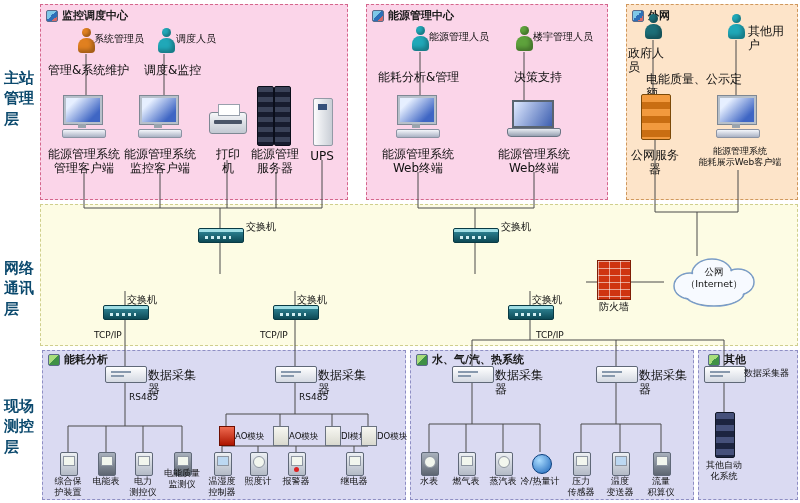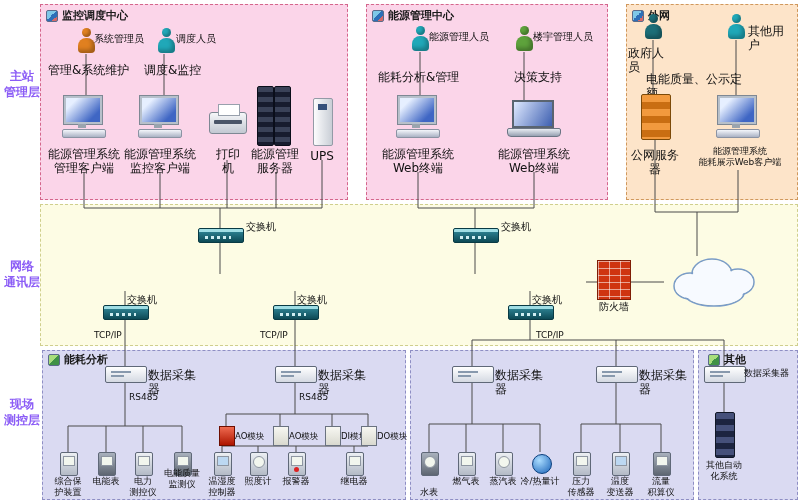--- a/index.html
+++ b/index.html
@@ -2,21 +2,21 @@
 <html><head>
 <meta charset="utf-8">
 <style>
   html,body{margin:0;padding:0;background:#fff}
   .stage{position:relative;width:800px;height:503px;background:#ffffff;font-family:"DejaVu Sans",sans-serif;overflow:hidden}
   .zone{position:absolute;border:1px dashed}
   .zone.pink{background:#fbd5e9;border-color:#d4668c}
   .zone.peach{background:#fde4c9;border-color:#d0985c}
   .zone.band{background:#fdfce4;border-color:#cfcf8e}
   .zone.field{background:#dadaf2;border-color:#8e8ec4}
-  .layer-label{position:absolute;width:36px;text-align:center;font-size:12px;font-weight:bold;color:#8b5cf6;white-space:pre-line;line-height:1.35}
+  .layer-label{position:absolute;width:36px;font-size:15px;font-weight:bold;color:#0c4a6e;white-space:pre-line;line-height:1.35}
   .zone-title{position:absolute;display:flex;align-items:center;gap:4px;font-size:11px;font-weight:bold;color:#1a1a1a}
   .ticon{width:10px;height:10px;border:1px solid #5a6a8a;border-radius:2px;background:linear-gradient(135deg,#7ec8e8 0 45%,#2d6fb8 45% 75%,#d46a6a 75%);flex:none}
   .ticon.g{background:linear-gradient(135deg,#a8dd7c 0 50%,#3f9146 50%)}
   .lbl{position:absolute;font-size:10px;color:#101010;white-space:pre-line;line-height:1.2}
   .c{text-align:center}.s9{font-size:9px}.s85{font-size:8.5px}.s95{font-size:12px}
   .wires{position:absolute;left:0;top:0;width:800px;height:503px}
   .person{position:absolute;width:17px;height:26px}
   .person::before{content:"";position:absolute;left:4px;top:0;width:9px;height:9px;border-radius:50%;background:var(--c);box-shadow:inset -2px -2px 3px rgba(0,0,0,.28)}
   .person::after{content:"";position:absolute;left:0;top:10px;width:17px;height:15px;border-radius:8px 8px 4px 4px;background:var(--c);box-shadow:inset -3px -3px 4px rgba(0,0,0,.28)}
   .pc{position:absolute;width:34px;height:24px;border:2px solid #b7c0cb;outline:1px solid #7e8894;background:linear-gradient(135deg,#e6efff 20%,#3f66c4 80%)}
@@ -152,20 +152,24 @@
       <span>能源管理中心</span>
     </div>
   <div class="zone-title" style="left:632px;top:8px">
       <span class="ticon"></span>
       <span>外网</span>
     </div>
   <div class="zone-title" style="left:48px;top:352px">
       <span class="ticon g"></span>
       <span>能耗分析</span>
     </div>
+  <div class="zone-title" style="left:416px;top:352px">
+      <span class="ticon g"></span>
+      <span>水、气/汽、热系统</span>
+    </div>
   <div class="zone-title" style="left:708px;top:352px">
       <span class="ticon g"></span>
       <span>其他</span>
     </div>
 
   <div class="person" style="left:78px;top:28px;--c:#e08020"></div>
   <div class="lbl" style="left:94px;top:33px;width:60px">系统管理员</div>
   <div class="person" style="left:158px;top:28px;--c:#20a8b8"></div>
   <div class="lbl" style="left:176px;top:33px;width:54px">调度人员</div>
   <div class="lbl s95" style="left:48px;top:63px;width:84px">管理&amp;系统维护</div>
@@ -232,20 +236,22 @@
         <ellipse cx="74" cy="30" rx="16" ry="13"></ellipse>
           <ellipse cx="50" cy="41" rx="30" ry="13"></ellipse>
       </g>
       <g fill="#f7faff" stroke="none">
         <ellipse cx="26" cy="34" rx="15" ry="12"></ellipse>
           <ellipse cx="48" cy="22" rx="19" ry="14"></ellipse>
         <ellipse cx="74" cy="30" rx="15" ry="12"></ellipse>
           <ellipse cx="50" cy="41" rx="29" ry="12"></ellipse>
       </g>
     </svg>
+    <div class="cloud-label">公网
+（Internet）</div>
   </div>
 
   <div class="collector" style="left:105px;top:366px"></div>
   <div class="lbl s95" style="left:148px;top:368px;width:52px">数据采集器</div>
   <div class="collector" style="left:275px;top:366px"></div>
   <div class="lbl s95" style="left:318px;top:368px;width:52px">数据采集器</div>
   <div class="lbl s9" style="left:129px;top:392px;width:34px">RS485</div>
   <div class="lbl s9" style="left:299px;top:392px;width:34px">RS485</div>
   <div class="module red" style="left:219px;top:426px"></div>
   <div class="lbl s85" style="left:235px;top:431px;width:30px">AO模块</div>
@@ -274,21 +280,21 @@
   <div class="dev alarm" style="left:288px;top:452px"></div>
   <div class="lbl s9 c" style="left:275px;top:476px;width:42px">报警器</div>
   <div class="dev" style="left:346px;top:452px"></div>
   <div class="lbl s9 c" style="left:333px;top:476px;width:42px">继电器</div>
 
   <div class="collector" style="left:452px;top:366px"></div>
   <div class="lbl s95" style="left:495px;top:368px;width:52px">数据采集器</div>
   <div class="collector" style="left:596px;top:366px"></div>
   <div class="lbl s95" style="left:639px;top:368px;width:52px">数据采集器</div>
   <div class="dev gauge dark" style="left:421px;top:452px"></div>
-  <div class="lbl s9 c" style="left:408px;top:487px;width:42px">水表</div>
+  <div class="lbl s9 c" style="left:408px;top:476px;width:42px">水表</div>
   <div class="dev" style="left:458px;top:452px"></div>
   <div class="lbl s9 c" style="left:445px;top:476px;width:42px">燃气表</div>
   <div class="dev gauge" style="left:495px;top:452px"></div>
   <div class="lbl s9 c" style="left:482px;top:476px;width:42px">蒸汽表</div>
   <div class="round" style="left:532px;top:454px"></div>
   <div class="lbl s9 c" style="left:519px;top:476px;width:42px">冷/热量计</div>
   <div class="dev" style="left:573px;top:452px"></div>
   <div class="lbl s9 c" style="left:560px;top:476px;width:42px">压力
 传感器</div>
   <div class="dev blue" style="left:612px;top:452px"></div>

